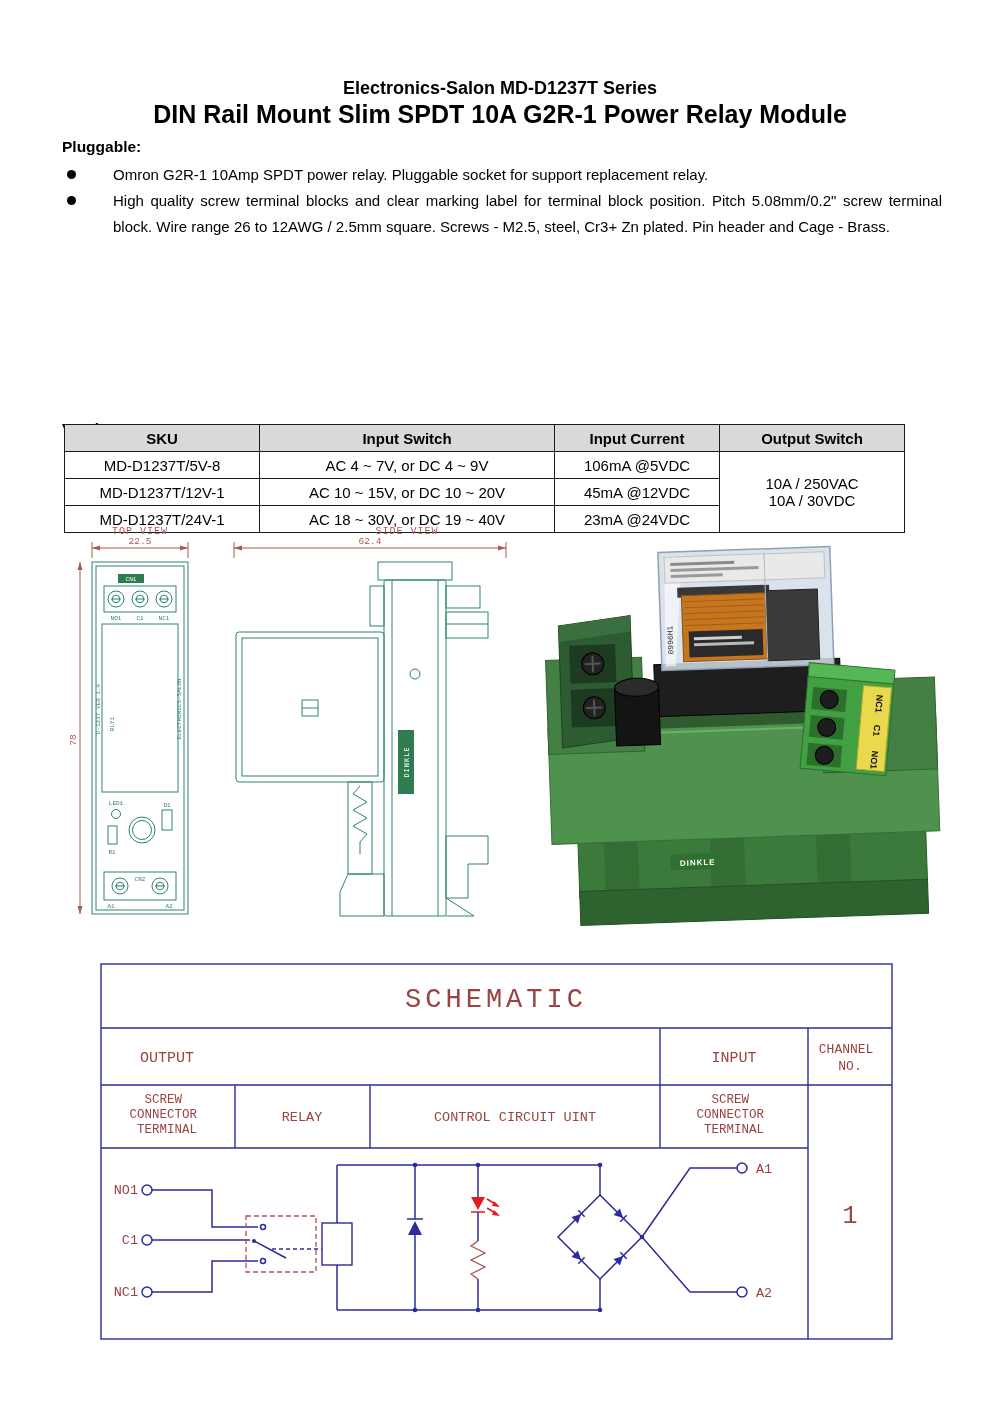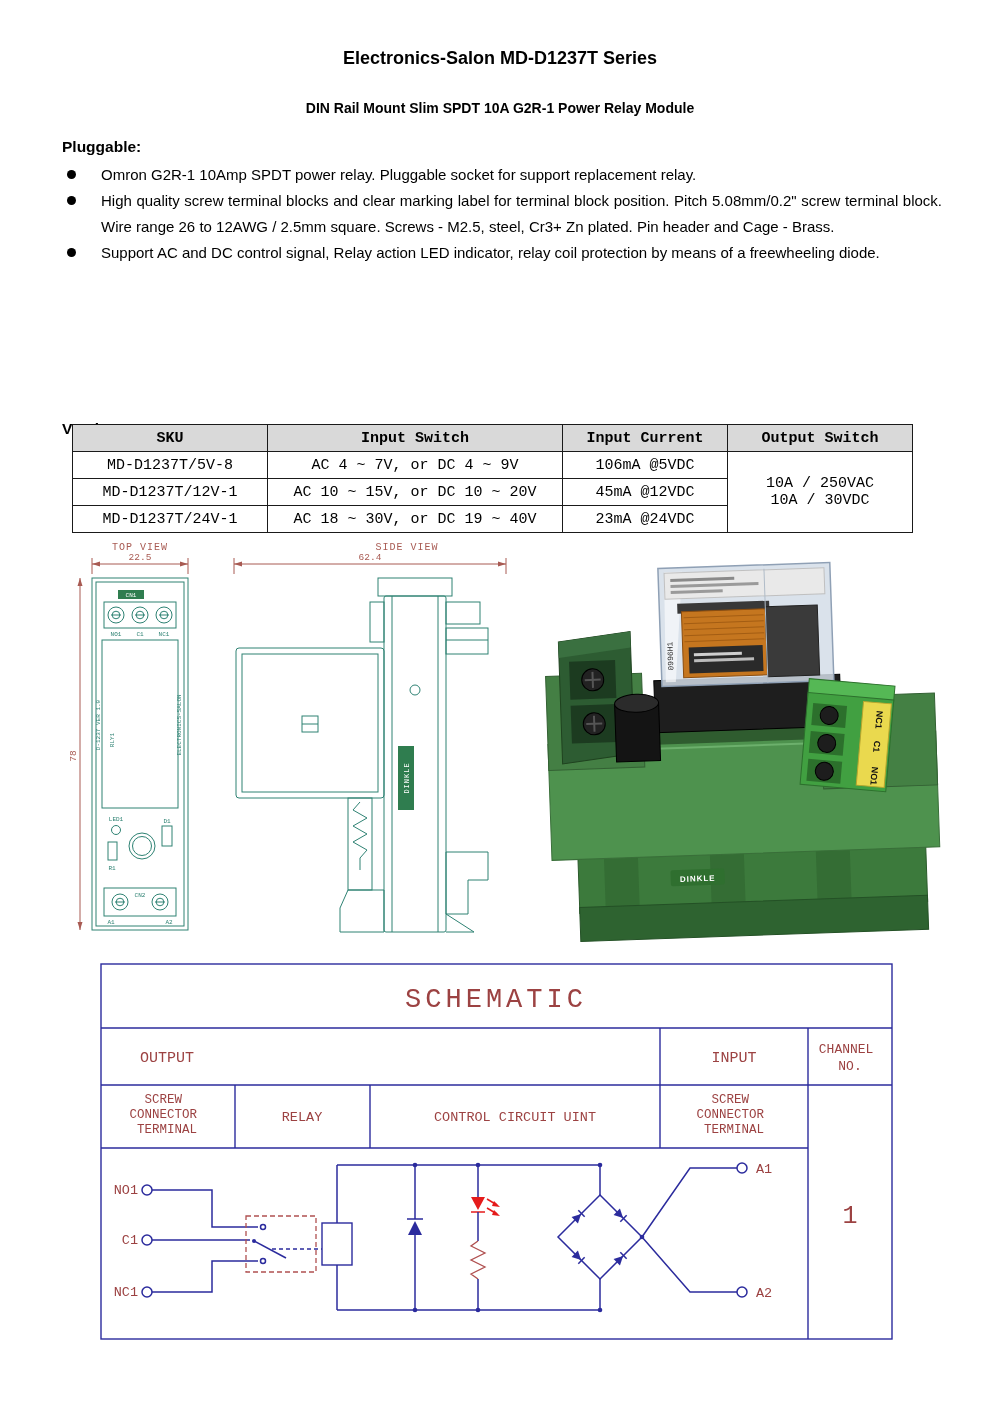--- a/index.html
+++ b/index.html
@@ -1,40 +1,40 @@
 <!DOCTYPE html>
 <html><head>
 <meta charset="utf-8">
 <style>
   * { box-sizing: border-box; }
   html, body { margin: 0; padding: 0; background: #fff; }
   .page { position: relative; width: 1000px; height: 1414px; background: #ffffff;
           font-family: "Liberation Sans", sans-serif; color: #000; overflow: hidden; }
 
   .title { position: absolute; left: 0; width: 100%; text-align: center; font-weight: bold; }
-  .title1 { top: 48px; font-size: 18px; }
-  .title2 { top: 100px; font-size: 14px; }
+  .title1 { top: 78px; font-size: 18px; }
+  .title2 { top: 100px; font-size: 25px; }
 
   .heading { position: absolute; left: 62px; font-size: 15.5px; font-weight: bold; }
   .features-heading { top: 138px; }
   .version-heading { top: 400px; margin-top: 20px; }
 
   .features { position: absolute; top: 162px; left: 62px; width: 880px; }
   .feat { display: flex; }
   .dot { flex: 0 0 auto; width: 9px; height: 9px; border-radius: 50%; background: #000;
          margin: 8px 25px 0 5px; }
-  .feat-text { flex: 1; font-size: 15px; line-height: 26px; text-align: justify; }
-
-  .version-table { position: absolute; top: 424px; left: 72px; width: 840px;
-                   border-collapse: collapse; table-layout: fixed; font-size: 15px; font-family: Liberation Mono, monospace; }
+  .feat-text { flex: 1; font-size: 15px; line-height: 26px; text-align: justify; margin-left: 12px; }
+
+  .version-table { position: absolute; top: 424px; left: 64px; width: 840px;
+                   border-collapse: collapse; table-layout: fixed; font-size: 15px; }
   .version-table th, .version-table td { border: 1px solid #1a1a1a; height: 27px;
                    text-align: center; vertical-align: middle; padding: 0 4px; }
   .version-table th { background: #d9d9d9; font-weight: bold; }
 
-  .drawings { position: absolute; top: 540px; left: 0; width: 908px; height: 418px; }
+  .drawings { position: absolute; top: 524px; left: 0; width: 908px; height: 418px; }
   .svg-abs { position: absolute; }
 
   
   .dimline { stroke: #a85a52; stroke-width: 1; fill: none; }
   .dimfill { fill: #a85a52; }
   .dimtext { fill: #a85a52; font-family: "Liberation Mono", monospace; font-size: 9.5px; }
   .viewlabel { fill: #a85a52; font-family: "Liberation Mono", monospace; font-size: 10px; letter-spacing: 1px; }
   .draw { stroke: #2e8273; fill: none; stroke-width: 1; }
   .pcb { fill: #2e8273; font-family: "Liberation Mono", monospace; font-size: 6px; }
   .pcb-white { fill: #ffffff; font-family: "Liberation Mono", monospace; font-size: 6px; }
@@ -66,24 +66,20 @@
 
   <div class="heading features-heading">Pluggable:</div>
   <div class="features">
     <div class="feat">
       <span class="dot"></span>
       <span class="feat-text">Omron G2R-1 10Amp SPDT power relay. Pluggable socket for support replacement relay.</span>
     </div>
     <div class="feat">
       <span class="dot"></span>
       <span class="feat-text">High quality screw terminal blocks and clear marking label for terminal block position. Pitch 5.08mm/0.2" screw terminal block. Wire range 26 to 12AWG / 2.5mm square. Screws - M2.5, steel, Cr3+ Zn plated. Pin header and Cage - Brass.</span>
-    </div>
-    <div class="feat">
-      <span class="dot"></span>
-      <span class="feat-text">Support AC and DC control signal, Relay action LED indicator, relay coil protection by means of a freewheeling diode.</span>
     </div>
   </div>
 
   <div class="heading version-heading">Version:</div>
   <table class="version-table">
     <colgroup>
         <col style="width:195px">
         <col style="width:295px">
         <col style="width:165px">
         <col style="width:185px">

